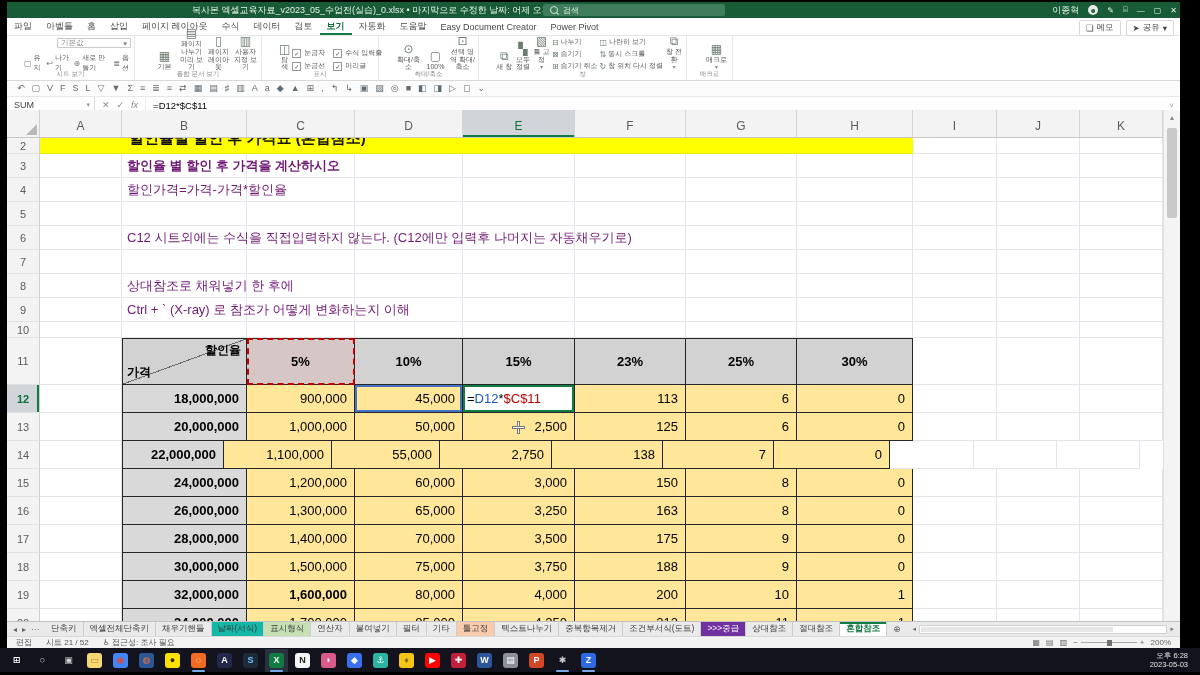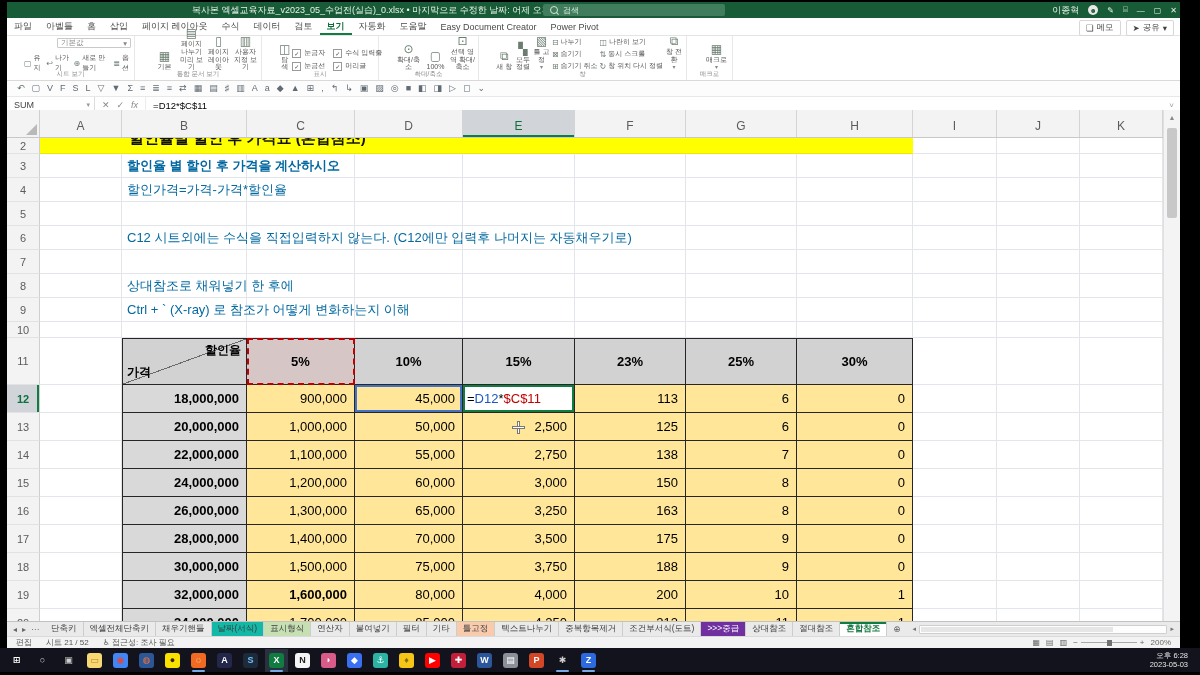--- a/index.html
+++ b/index.html
@@ -57,21 +57,21 @@
   .corner{width:33px;flex:none;border-right:1px solid #cfcfcf;position:relative;background:#f3f3f3;box-sizing:border-box}
   .corner::after{content:"";position:absolute;right:2px;bottom:2px;border-left:11px solid transparent;border-bottom:11px solid #b9b9b9}
   .chcell{display:flex;align-items:flex-end;justify-content:center;font-size:12px;color:#5c5c5c;border-right:1px solid #d4d4d4;box-sizing:border-box;padding-bottom:4px;flex:none}
   .chcell.sel{background:#d1d5da;color:#0e703c;box-shadow:inset 0 -2px 0 #107c41}
   .rowswrap{position:relative}
   .grow{display:flex;position:relative;box-sizing:border-box}
   .rhdr{width:33px;flex:none;background:#f3f3f3;border-right:1px solid #cfcfcf;border-bottom:1px solid #e2e2e2;display:flex;align-items:center;justify-content:center;font-size:11px;color:#5c5c5c;box-sizing:border-box}
   .rhdr.sel{background:#d1d5da;color:#0e703c;font-weight:bold;box-shadow:inset -2px 0 0 #107c41}
   .gc{flex:none;box-sizing:border-box;border-right:1px solid #e2e6ea;border-bottom:1px solid #e2e6ea;background:#fff}
   .gc.yellow{background:#ffff00;border-right-color:transparent;border-bottom-color:#e8e800}
-  .gtext{position:absolute;left:120px;top:0;height:100%;display:flex;align-items:center;font-size:13px;color:#0369a1;white-space:nowrap;z-index:2}
+  .gtext{position:absolute;left:120px;top:0;height:100%;display:flex;align-items:center;font-size:13px;color:#701a75;white-space:nowrap;z-index:2}
   .gtext.b{font-weight:bold}
   .ytext{position:absolute;left:122px;top:-9px;font-size:15px;font-weight:bold;color:#111;white-space:nowrap;z-index:2}
   .clip{overflow:hidden}
 
   .tc{flex:none;box-sizing:border-box;border-right:1px solid #262626;border-bottom:1px solid #262626;display:flex;align-items:center;justify-content:flex-end;padding-right:7px;font-size:13px;color:#000;background:#ffe699}
   .tc.price{background:#d9d9d9;font-weight:bold}
   .tc.first{border-left:1px solid #262626}
   .tc.rate{background:#d2d2d2;justify-content:center;padding:0;font-weight:bold;border-top:1px solid #262626}
   .tc.ratered{background:#d6c6c6;outline:2px dashed #c00000;outline-offset:-2px}
   .tc.d12{box-shadow:inset 0 0 0 2px #4472c4}
@@ -560,21 +560,21 @@
           <div class="tc" style="width: 111px;">125</div>
           <div class="tc" style="width: 111px;">6</div>
           <div class="tc" style="width: 116px;">0</div>
           <div class="gc" style="width: 84px;"></div>
           <div class="gc" style="width: 83px;"></div>
           <div class="gc" style="width: 83px;"></div>
         </div>
         <div class="grow" style="height: 28px;">
           <div class="rhdr">14</div>
           <div class="gc" style="width: 82px;"></div>
-          <div class="tc price first" style="width: 125px; padding-left: 32px;">22,000,000</div>
+          <div class="tc price first" style="width: 102px; padding-left: 32px;">22,000,000</div>
           <div class="tc" style="width: 108px;">1,100,000</div>
           <div class="tc" style="width: 108px;">55,000</div>
           <div class="tc" style="width: 112px;">2,750</div>
           <div class="tc" style="width: 111px;">138</div>
           <div class="tc" style="width: 111px;">7</div>
           <div class="tc" style="width: 116px;">0</div>
           <div class="gc" style="width: 84px;"></div>
           <div class="gc" style="width: 83px;"></div>
           <div class="gc" style="width: 83px;"></div>
         </div>

